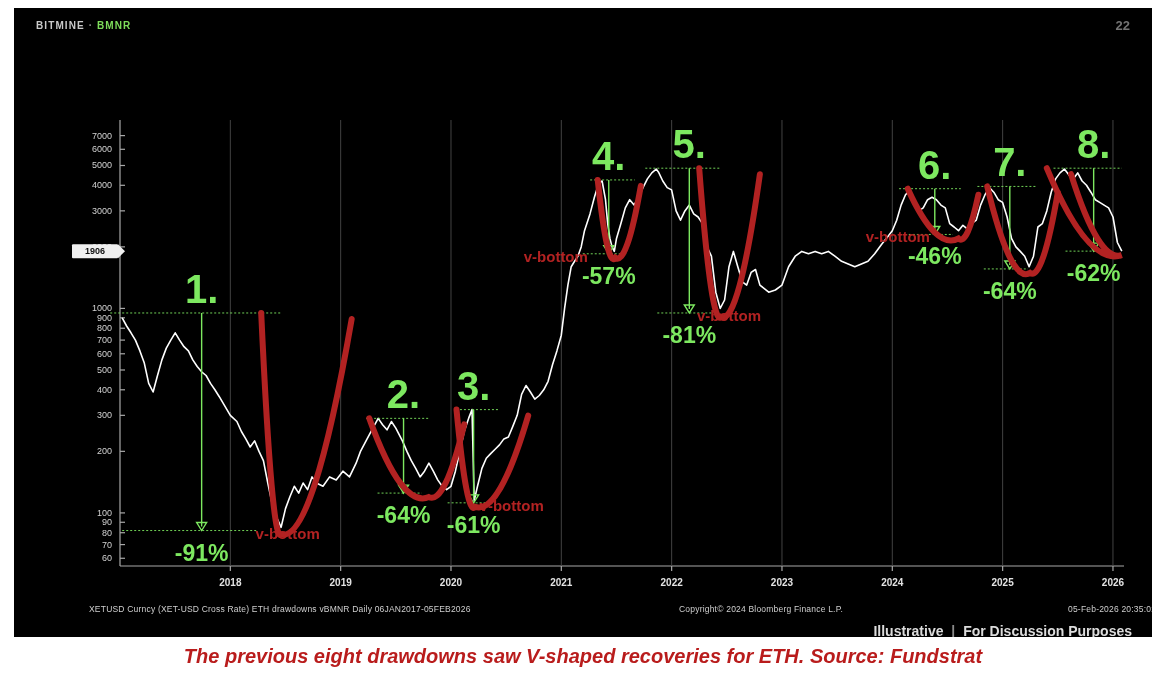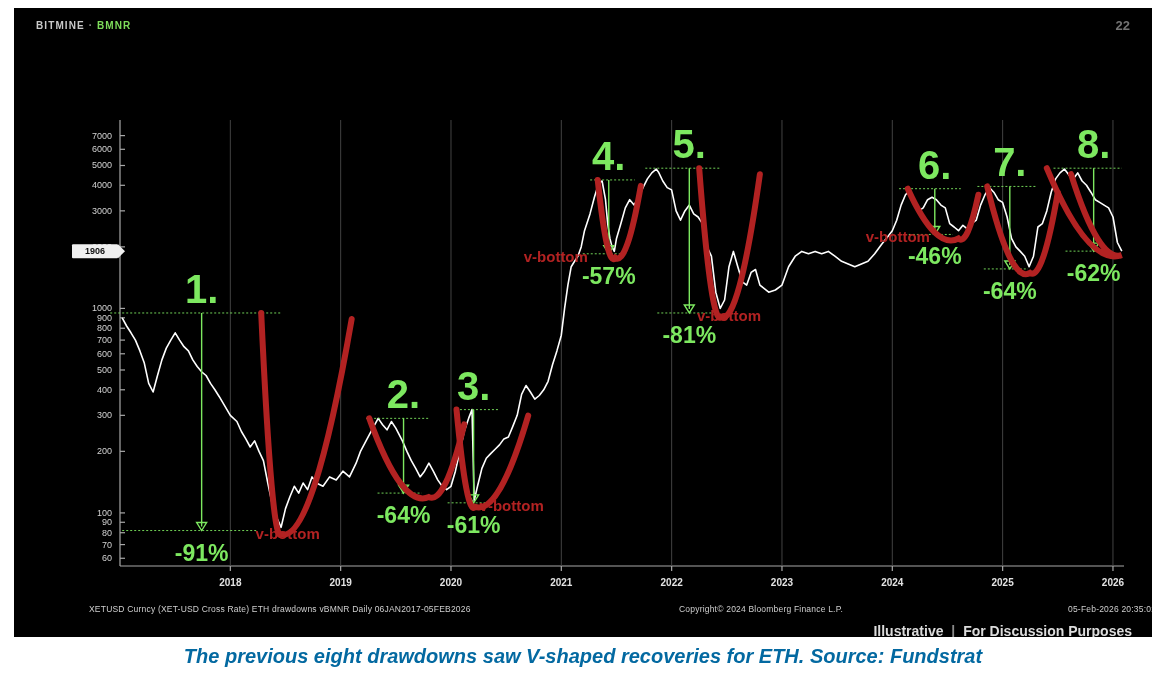--- a/index.html
+++ b/index.html
@@ -100,21 +100,21 @@
   #caption {
     position: absolute;
     left: 0;
     top: 645px;
     width: 1166px;
     text-align: center;
     font-family: "Liberation Sans", sans-serif;
     font-style: italic;
     font-weight: bold;
     font-size: 20px;
-    color: #0369a1;
+    color: #b91c1c;
   }
   
   .ax-lab { font-family: "Liberation Sans", sans-serif; font-size: 9px; fill: #d2d2d2; }
   .yr-lab { font-family: "Liberation Sans", sans-serif; font-size: 10px; fill: #e2e2e2; font-weight: bold;}
   .num-lab { font-family: "Liberation Sans", sans-serif; font-size: 40px; font-weight: bold; fill: #7de860; }
   .pct-lab { font-family: "Liberation Sans", sans-serif; font-size: 23px; font-weight: bold; fill: #7de860; }
   .vb-lab  { font-family: "Liberation Sans", sans-serif; font-size: 15px; font-weight: bold; fill: #b22222; }
   .mark-lab{ font-family: "Liberation Sans", sans-serif; font-size: 9px; font-weight: bold; fill: #111; }
 </style>
 </head>

